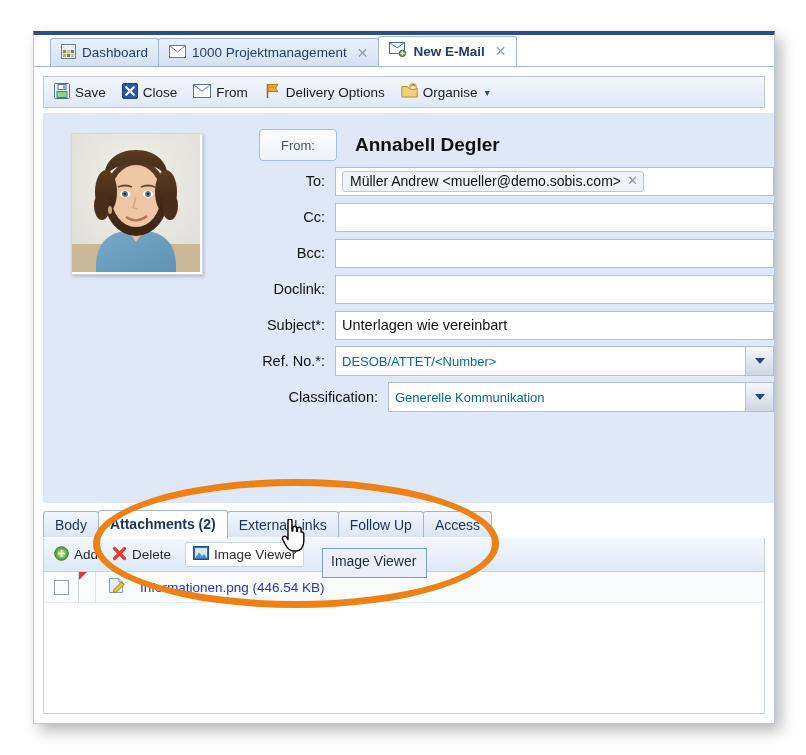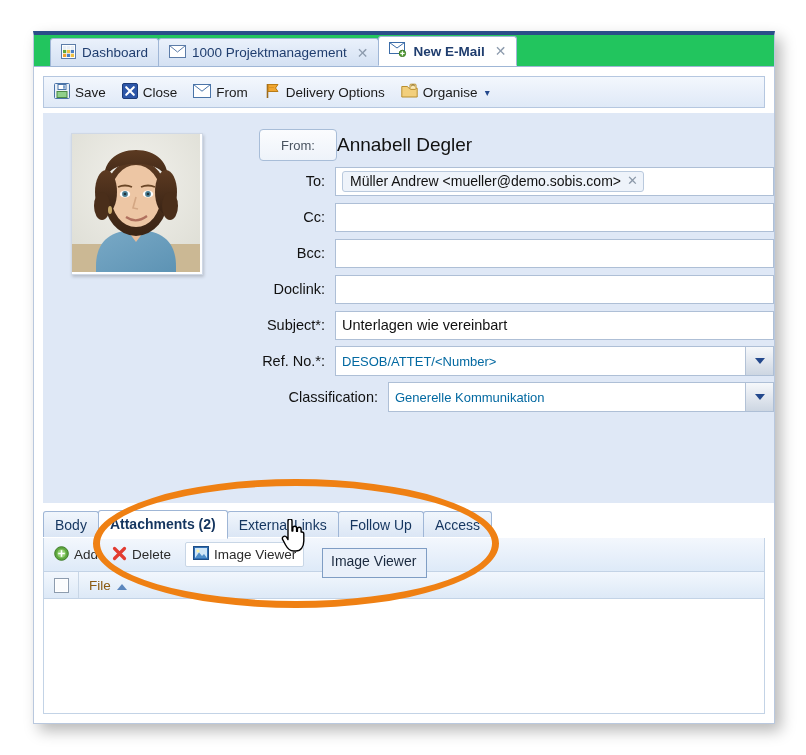--- a/index.html
+++ b/index.html
@@ -20,21 +20,21 @@
     border-left:1px solid #b9c8de;
     border-right:1px solid #b9c8de;
     border-bottom:1px solid #b9c8de;
     box-shadow:6px 7px 14px rgba(0,0,0,.28);
     box-sizing:border-box;
   }
 
   
   .tabstrip{
     position:absolute;left:0;top:0;right:0;height:32px;
-    background:#22c55e;
+    background:#ffffff;
     border-bottom:1px solid #9fb6d6;
     padding-left:16px;box-sizing:border-box;
     display:flex;align-items:flex-end;
   }
   .tab{
     height:27px;margin-right:-1px;
     display:flex;align-items:center;gap:6px;
     padding:0 10px;
     border:1px solid #9fb6d6;
     border-bottom:none;
@@ -92,21 +92,21 @@
     font-size:14.5px;color:#111;box-sizing:border-box;
     white-space:nowrap;
   }
   .frombtn{
     width:76px;height:30px;margin-left:46px;
     background:linear-gradient(to bottom,#fbfcfe 0%,#eef3fa 100%);
     border:1px solid #a8bdd8;border-radius:4px;
     display:flex;align-items:center;justify-content:center;
     font-size:13px;color:#4a5460;
   }
-  .fromname{font-size:19px;font-weight:normal;color:#111;white-space:nowrap;}
+  .fromname{font-size:19px;font-weight:bold;color:#111;margin-left:18px;white-space:nowrap;}
   .input{
     flex:1;height:29px;background:#fff;
     border:1px solid #aebfd6;
     display:flex;align-items:center;padding:0 6px;box-sizing:border-box;
     font-size:14.5px;color:#111;
     margin-right:0px;
   }
   .chip{
     display:inline-flex;align-items:center;gap:6px;
     background:#eef3fa;border:1px solid #b9c9dd;border-radius:3px;
@@ -454,30 +454,39 @@
                 <path d="M2 12 L6 6.5 L9 10 L11 8 L14 12 Z" fill="#4e8ec9"></path>
               </svg>
             </span>
             <span>Image Viewer</span>
           </div>
 
         </div>
 
         <div class="grid">
 
-          <div class="ghead">
+
+
+          <div class="grow alt">
             <div class="cbcell">
               <span class="cbox"></span>
             </div>
-            <div class="colname">
-              <span>File</span><span class="sortarrow"></span>
-            </div>
-          </div>
-
-
+            <div class="flagcell">
+                <span class="tri"></span>
+              </div>
+            <span class="fileicon">
+              <svg width="18" height="17" viewBox="0 0 18 17">
+                <path d="M1.5 1.5 L11 1.5 L14.5 5 L14.5 15.5 L1.5 15.5 Z" fill="#e3eef8" stroke="#7b9ec4"></path>
+                <path d="M11 1.5 L11 5 L14.5 5" fill="#c6dcee" stroke="#7b9ec4"></path>
+                <path d="M6 12.5 L13.5 5 L16 7.5 L8.5 15 L5.5 15.5 Z" fill="#f0c23c" stroke="#a8811c"></path>
+                <path d="M13.5 5 L16 7.5" stroke="#a8811c"></path>
+              </svg>
+            </span>
+            <span class="fname">Informationen.png (446.54 KB)</span>
+          </div>
 
         </div>
       </div>
     </div>
   </div>
 
   <div class="tooltip">Image Viewer</div>
 
   <div class="ellipse"></div>
 

